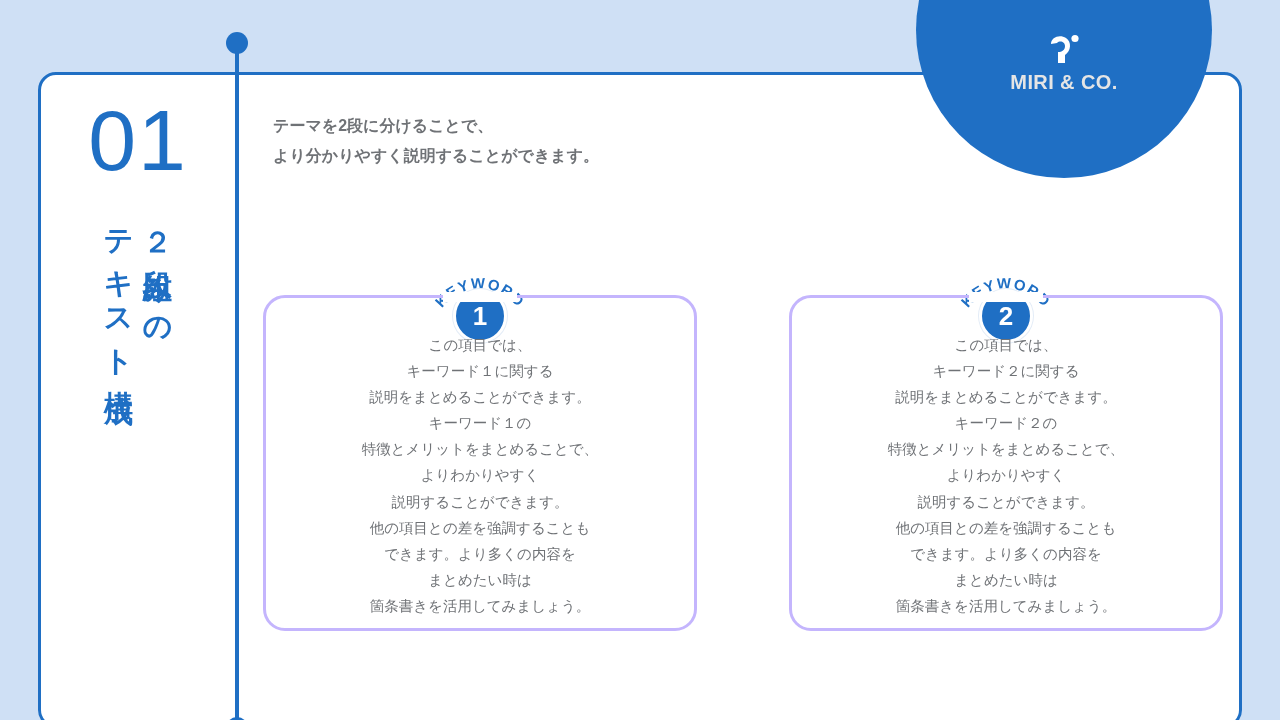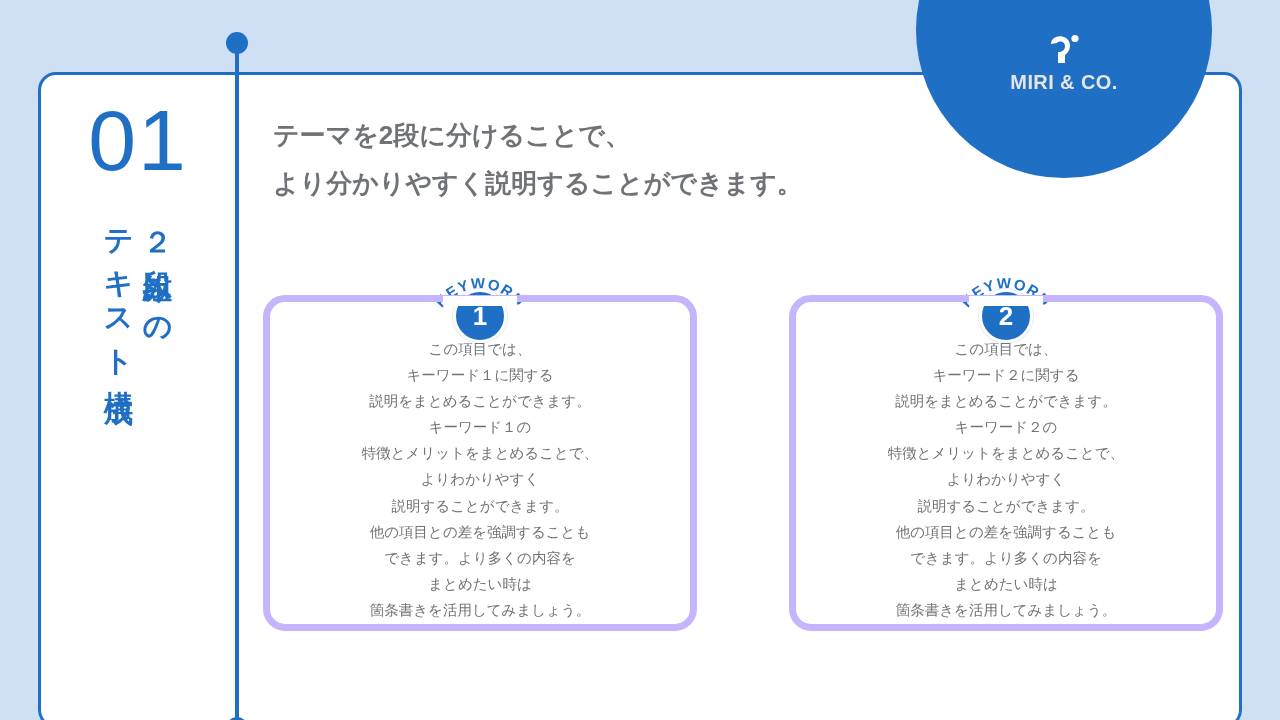--- a/index.html
+++ b/index.html
@@ -96,21 +96,21 @@
     position: absolute;
     left: 198px;
     top: 0;
     right: 0;
     height: 100%;
   }
   .headline {
     position: absolute;
     left: 34px;
     top: 36px;
-    font-size: 26px;
+    font-size: 16px;
     line-height: 1.85;
     color: #6f7276;
     font-weight: 700;
     font-family: "Liberation Sans", sans-serif;
     white-space: pre-line;
   }
 
   
   .columns {
     position: absolute;
@@ -123,21 +123,21 @@
   .kw-col {
     position: relative;
     width: 434px;
   }
 
   
   .bracket {
     position: relative;
     margin-top: 44px;
     height: 336px;
-    border: 7px solid #c4b5fd;
+    border: 3px solid #c4b5fd;
     border-radius: 22px;
     box-sizing: border-box;
   }
   
   .bracket-gap {
     position: absolute;
     top: -6px;
     left: 50%;
     transform: translateX(-50%);
     width: 74px;

